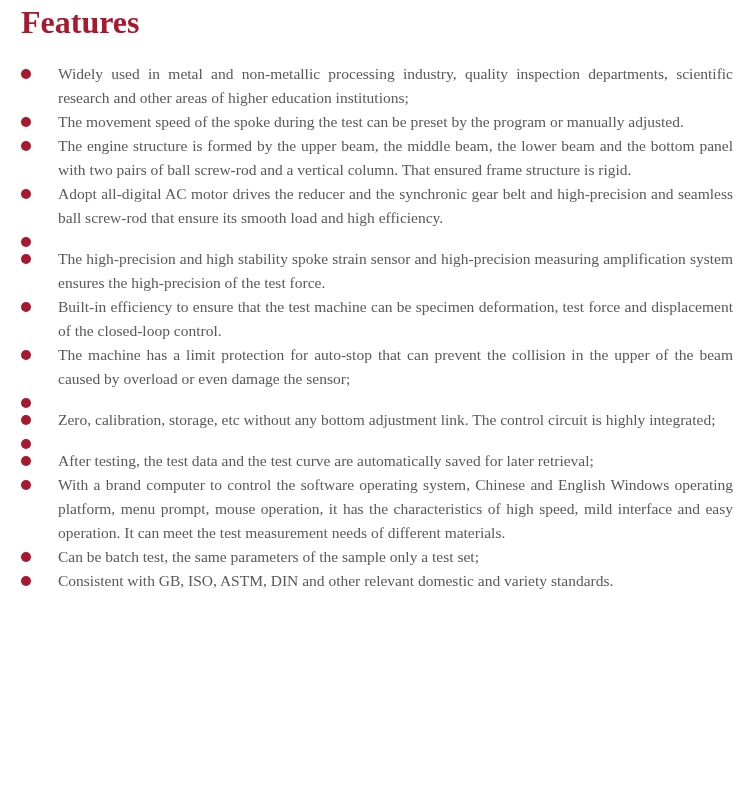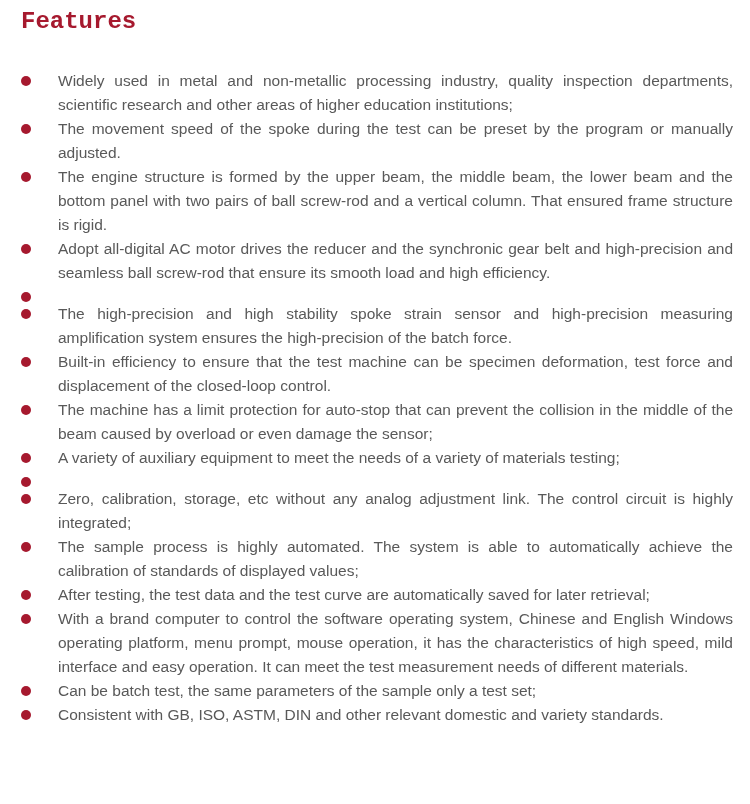--- a/index.html
+++ b/index.html
@@ -15,31 +15,32 @@
     background: var(--bg);
     font-family: "Liberation Sans", sans-serif;
     overflow: hidden;
   }
   .page {
     width: 750px;
     height: 804px;
     padding-top: 6px;
   }
   .title {
-    font-family: Liberation Mono, monospace;
+    font-family: Liberation Serif, serif;
     font-weight: bold;
-    font-size: 24px;
+    font-size: 32px;
     line-height: 28px;
     color: var(--accent);
     margin: 2px 13px 0 21px;
   }
   .feature-list {
     list-style: none;
-    margin: 33px 0 0 0;
+    margin: 26px 0 0 0;
     padding: 0;
+    font-family: Liberation Serif, serif;
   }
   .feature-item {
     display: flex;
     align-items: flex-start;
     padding-right: 17px;
   }
   .bullet {
     flex: 0 0 auto;
     width: 10px;
     height: 10px;
@@ -81,50 +82,45 @@
     <span class="bullet"></span>
     <span class="feature-text">Adopt all-digital AC motor drives the reducer and the synchronic gear belt and high-precision and seamless ball screw-rod that ensure its smooth load and high  efficiency.</span>
   </li>
 
   <li class="feature-item">
     <span class="bullet"></span>
   </li>
 
   <li class="feature-item">
     <span class="bullet"></span>
-    <span class="feature-text">The high-precision and high stability spoke strain sensor and high-precision measuring amplification system ensures the high-precision of the batch force.</span>
+    <span class="feature-text">The high-precision and high stability spoke strain sensor and high-precision measuring amplification system ensures the high-precision of the test force.</span>
   </li>
 
   <li class="feature-item">
     <span class="bullet"></span>
     <span class="feature-text">Built-in efficiency to ensure that the test machine can be specimen deformation, test force and displacement of the closed-loop control.</span>
   </li>
 
   <li class="feature-item">
     <span class="bullet"></span>
-    <span class="feature-text">The machine has a limit protection for auto-stop that can prevent the collision in the middle of the beam caused by overload or even damage the sensor;</span>
+    <span class="feature-text">The machine has a limit protection for auto-stop that can prevent the collision in the upper of the beam caused by overload or even damage the sensor;</span>
   </li>
 
-  <li class="feature-item">
-    <span class="bullet"></span>
-    <span class="feature-text">A variety of auxiliary equipment to meet the needs of a variety of materials testing;</span>
-  </li>
 
   <li class="feature-item">
     <span class="bullet"></span>
   </li>
 
   <li class="feature-item">
     <span class="bullet"></span>
-    <span class="feature-text">Zero, calibration, storage, etc without any analog adjustment link. The control circuit is highly integrated;</span>
+    <span class="feature-text">Zero, calibration, storage, etc without any bottom adjustment link. The control circuit is highly integrated;</span>
   </li>
 
   <li class="feature-item">
     <span class="bullet"></span>
-    <span class="feature-text">The sample process is highly automated. The system is able to automatically achieve the calibration of standards of displayed values;</span>
   </li>
 
   <li class="feature-item">
     <span class="bullet"></span>
     <span class="feature-text">After testing, the test data and the test curve are automatically saved for later retrieval;</span>
   </li>
 
   <li class="feature-item">
     <span class="bullet"></span>
     <span class="feature-text">With a brand computer to control the software operating system, Chinese and English Windows operating platform, menu prompt, mouse operation, it has the characteristics of high speed, mild interface and easy operation. It can meet the test measurement needs of different materials.</span>

